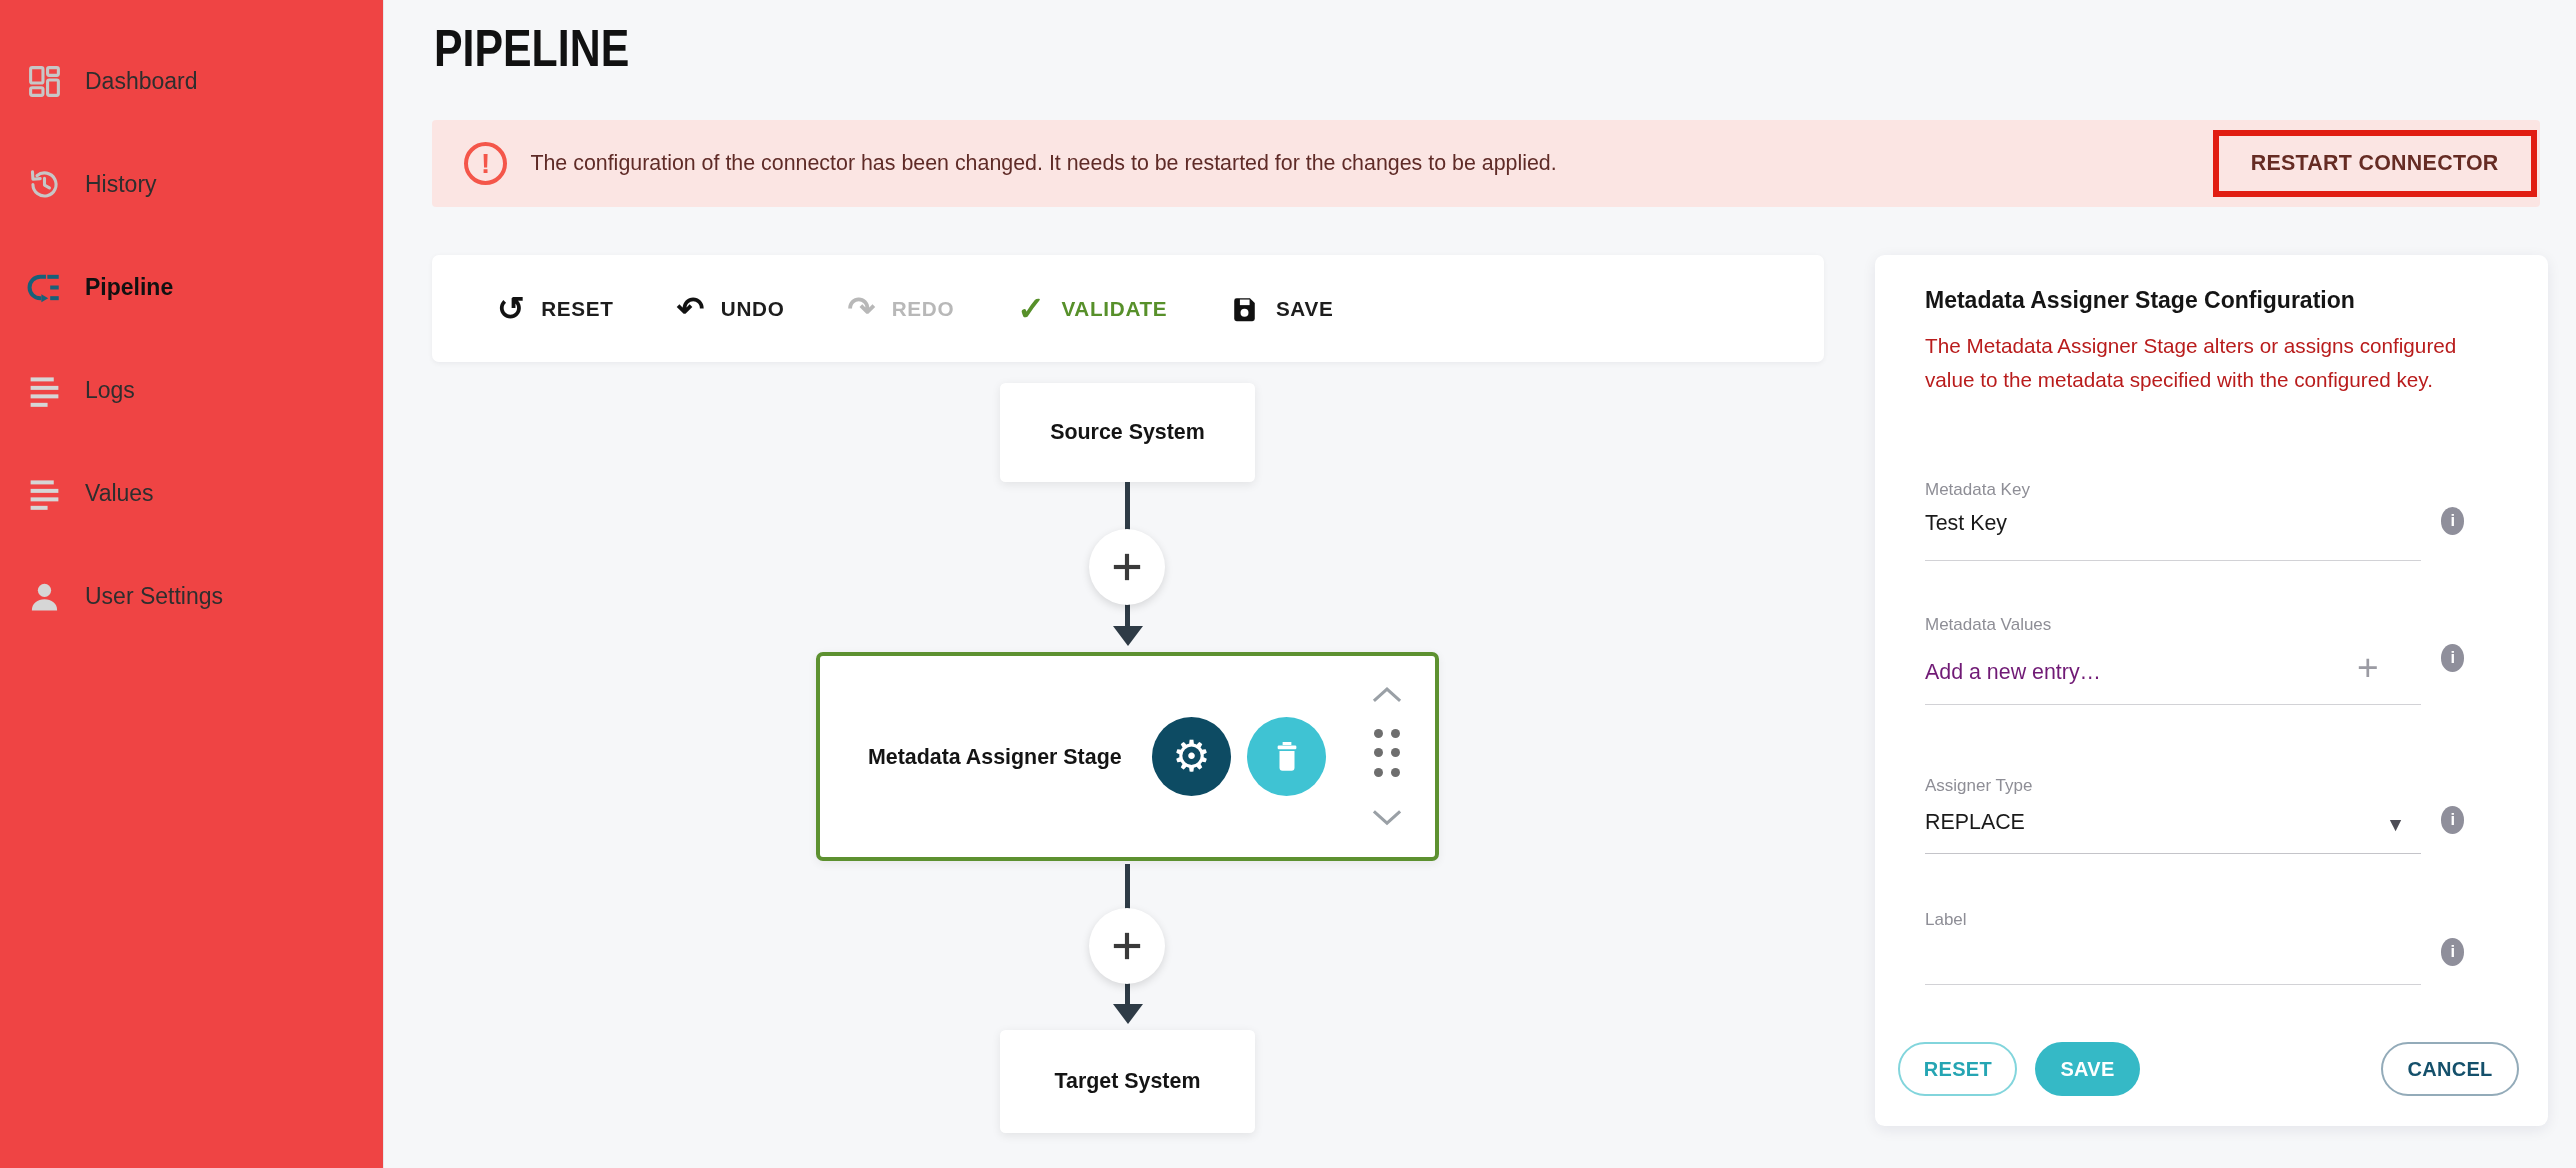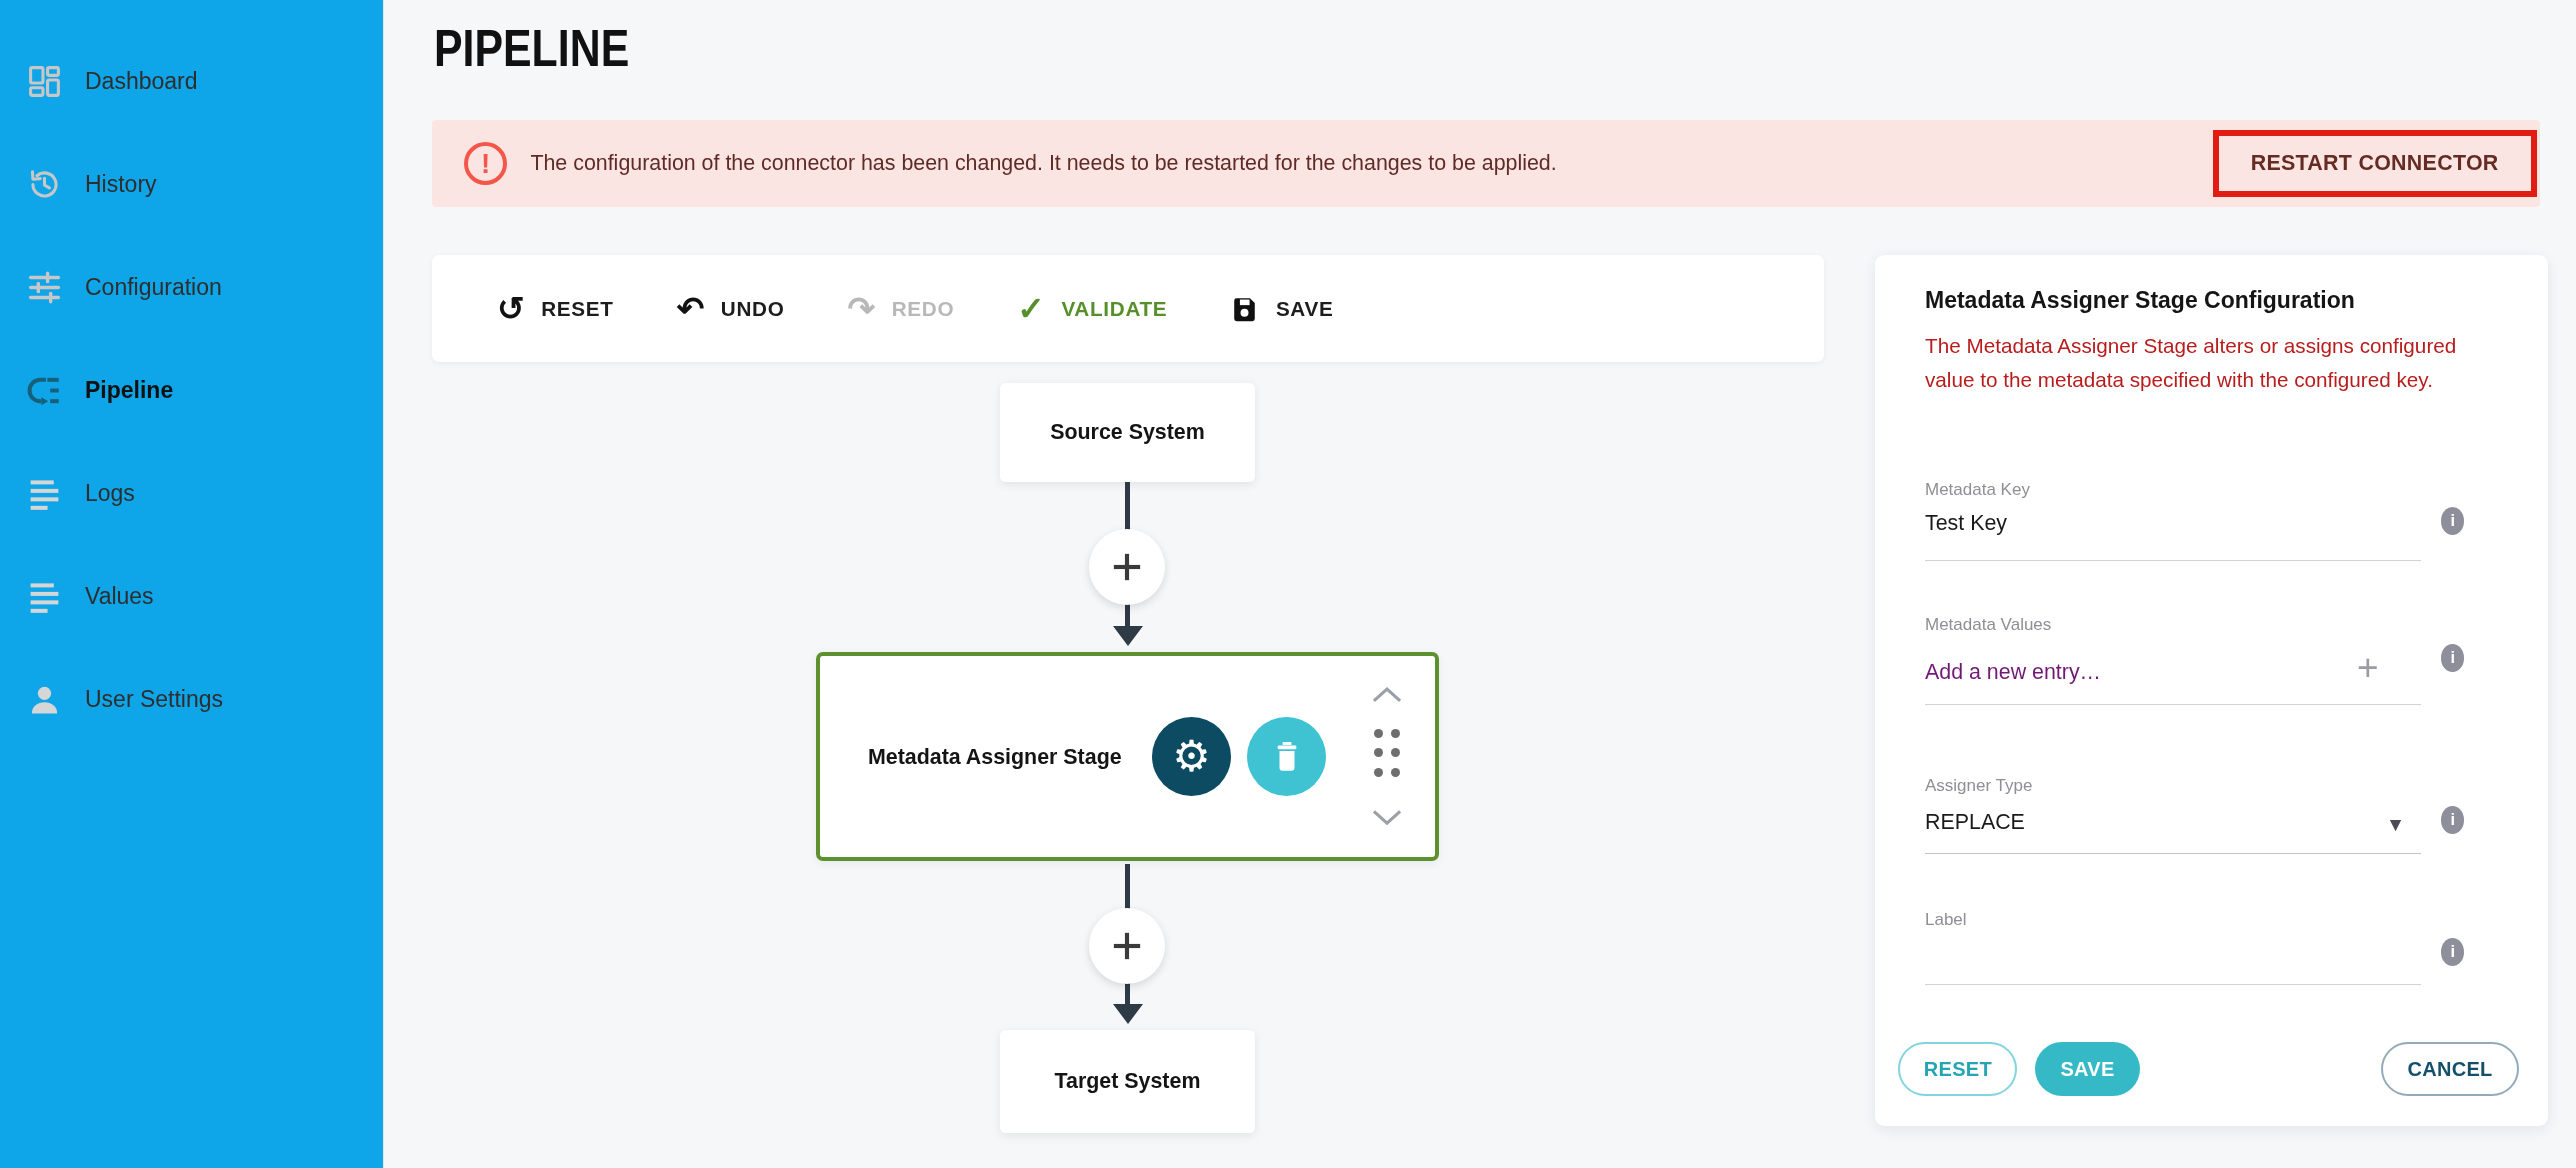--- a/index.html
+++ b/index.html
@@ -7,21 +7,21 @@
   html,body { background:#f6f7f9; }
   #app {
     position:relative; width:2576px; height:1168px;
     background:#f6f7f9; overflow:hidden;
     font-family:"Liberation Sans", sans-serif; color:#1d1d1d;
   }
 
   
   .sidebar {
     position:absolute; left:0; top:0; width:384px; height:1168px;
-    background:#0ea5e9; border-right:1.4px solid #e6e6e9; padding-top:30px;
+    background:#ef4444; border-right:1.4px solid #e6e6e9; padding-top:30px;
   }
   .nav-item { display:flex; align-items:center; height:103px; padding-left:26px; cursor:pointer; }
   .nav-icon { width:37px; height:37px; flex:none; display:flex; align-items:center; justify-content:center; }
   .nav-icon svg { width:37px; height:37px; }
   .nav-label { margin-left:22px; font-size:23px; color:#2e2e2e; }
   .nav-item.active .nav-label { font-weight:700; color:#111; }
 
   
   .page-title {
     position:absolute; left:434px; top:19.3px; font-size:51px; font-weight:600;
@@ -164,33 +164,20 @@
       <span class="nav-icon">
         <svg viewBox="0 0 24 24" fill="none" stroke="#c7c7c7" stroke-width="2" stroke-linecap="round" stroke-linejoin="round">
           <path d="M4.5 12a7.5 7.5 0 1 0 2.6-5.7"></path>
           <polyline points="4.2,3.8 4.5,8.6 9.2,8.2"></polyline>
           <polyline points="12,8 12,12.4 15.2,14.2"></polyline>
         </svg>
       </span>
       <span class="nav-label">History</span>
     </div>
 
-    <div class="nav-item">
-      <span class="nav-icon">
-        <svg viewBox="0 0 24 24" fill="none" stroke="#c7c7c7" stroke-width="2.2" stroke-linecap="round">
-          <line x1="3" y1="5.5" x2="21" y2="5.5"></line>
-            <line x1="14" y1="2.8" x2="14" y2="8.2"></line>
-          <line x1="3" y1="12" x2="21" y2="12"></line>
-            <line x1="8" y1="9.3" x2="8" y2="14.7"></line>
-          <line x1="3" y1="18.5" x2="21" y2="18.5"></line>
-            <line x1="16" y1="15.8" x2="16" y2="21.2"></line>
-        </svg>
-      </span>
-      <span class="nav-label">Configuration</span>
-    </div>
 
     <div class="nav-item active">
       <span class="nav-icon">
         <svg viewBox="0 0 26 24" fill="none" stroke="#176079" stroke-width="2.8">
           <path d="M14 4.5 H10 A7.5 7.5 0 0 0 10 19.5 h0.8"></path>
           <path d="M10.8 16.7 L15.6 19.5 L10.8 22.3 Z" fill="#176079" stroke="none"></path>
           <line x1="15" y1="4.5" x2="23" y2="4.5"></line>
           <line x1="17" y1="12" x2="23" y2="12"></line>
           <line x1="17" y1="19.5" x2="23" y2="19.5"></line>
         </svg>

